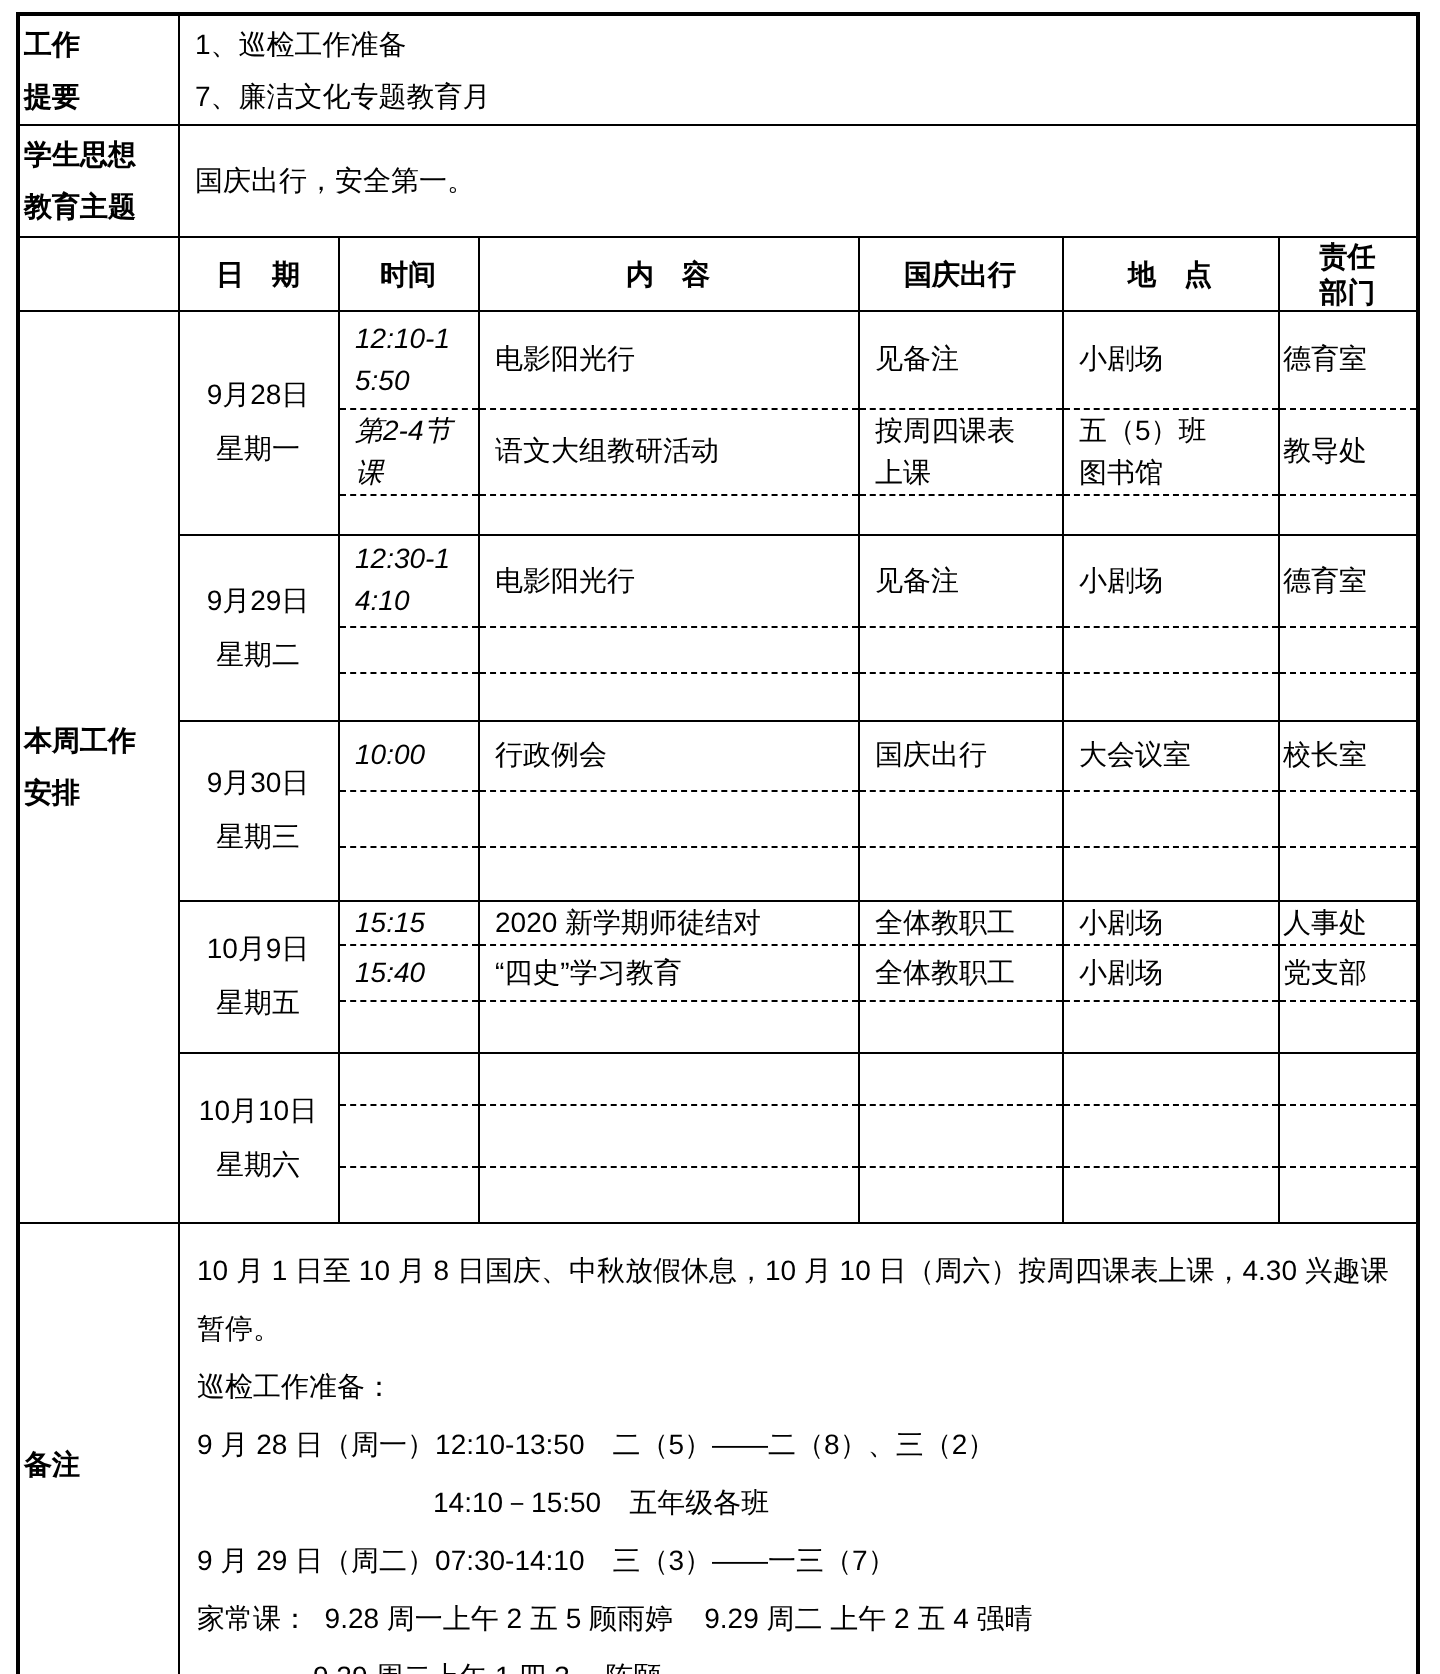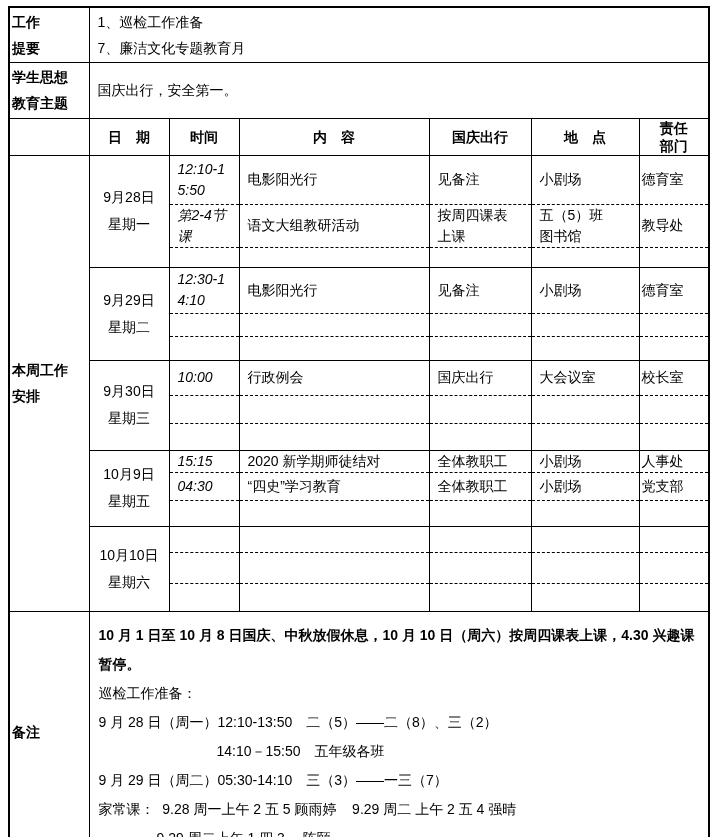--- a/index.html
+++ b/index.html
@@ -22,21 +22,21 @@
   .date{font-weight:normal;text-align:center;white-space:pre-line;line-height:27px;padding:0 2px;}
   .time{overflow-wrap:anywhere;word-break:break-all;padding:0 10px 0 8px;line-height:21px;vertical-align:middle;font-style:italic;}
   .cont{line-height:21px;}
   .att{padding:0 12px 0 8px;line-height:21px;}
   .loc{white-space:pre-line;line-height:21px;margin-top:41px;}
   .dept{text-align:left;padding:0 2px;line-height:21px;}
   .dash{border-bottom-style:dashed;}
   .twoLine div{line-height:26px;}
   .remarks-cell{vertical-align:top;padding:9px 2px 0 9px;}
   .rline{white-space:pre-wrap;line-height:29px;min-height:29px;}
-  .rbold{font-weight:bold;}
+  .rbold{font-weight:normal;}
   .ind1{padding-left:118px;}
   .ind2{padding-left:58px;}
 </style>
 </head>
 <body>
 
 <table>
   <colgroup>
     <col style="width:80px">
       <col style="width:80px">
@@ -152,21 +152,21 @@
   <tr style="height:21px">
     <td class="date" rowspan="3">10月9日
 星期五</td>
     <td class="time dash">15:15</td>
     <td class="cont dash">2020 新学期师徒结对</td>
     <td class="att dash">全体教职工</td>
     <td class="loc dash">小剧场</td>
     <td class="dept dash">人事处</td>
   </tr>
   <tr style="height:28px">
-    <td class="time dash">04:30</td>
+    <td class="time dash">15:40</td>
     <td class="cont dash">“四史”学习教育</td>
     <td class="att dash">全体教职工</td>
     <td class="loc dash">小剧场</td>
     <td class="dept dash">党支部</td>
   </tr>
   <tr style="height:26px">
     <td class="time"></td>
     <td class="cont"></td>
     <td class="att"></td>
     <td class="loc"></td>
@@ -197,19 +197,19 @@
     <td class="dept"></td>
   </tr>
 
   <tr style="height:219px">
     <td class="lbl">备注</td>
     <td colspan="6" class="remarks-cell">
       <div class="rline rbold">10 月 1 日至 10 月 8 日国庆、中秋放假休息，10 月 10 日（周六）按周四课表上课，4.30 兴趣课暂停。</div>
       <div class="rline">巡检工作准备：</div>
       <div class="rline">9 月 28 日（周一）12:10-13:50　二（5）——二（8）、三（2）</div>
       <div class="rline ind1">14:10－15:50　五年级各班</div>
-      <div class="rline">9 月 29 日（周二）05:30-14:10　三（3）——一三（7）</div>
+      <div class="rline">9 月 29 日（周二）07:30-14:10　三（3）——一三（7）</div>
       <div class="rline">家常课：  9.28 周一上午 2 五 5 顾雨婷    9.29 周二 上午 2 五 4 强晴</div>
       <div class="rline ind2">9.29 周二上午 1 四 3　 陈颐</div>
     </td>
   </tr>
 </tbody>
   </table>
 
 </body></html>

